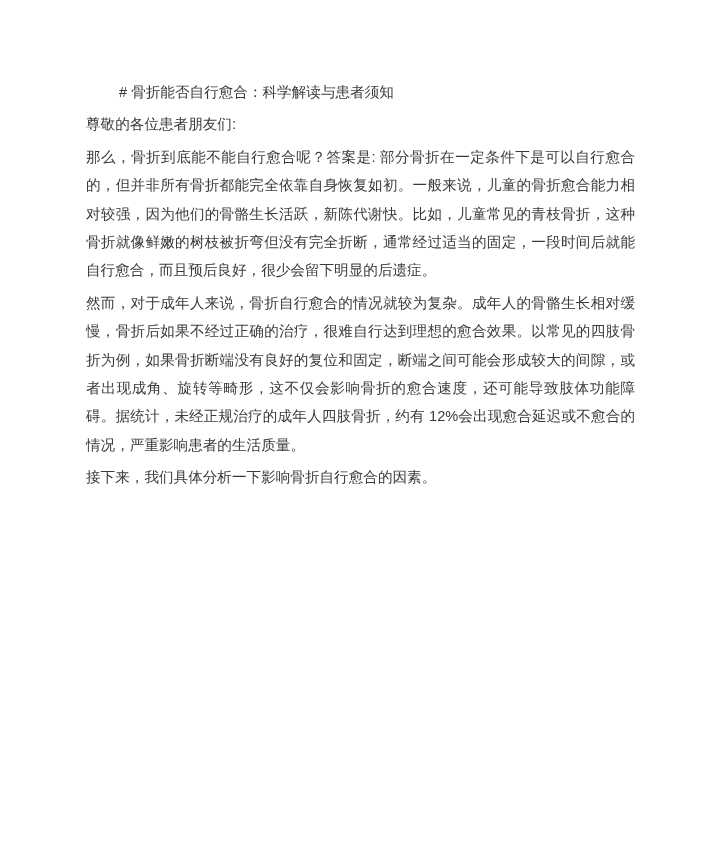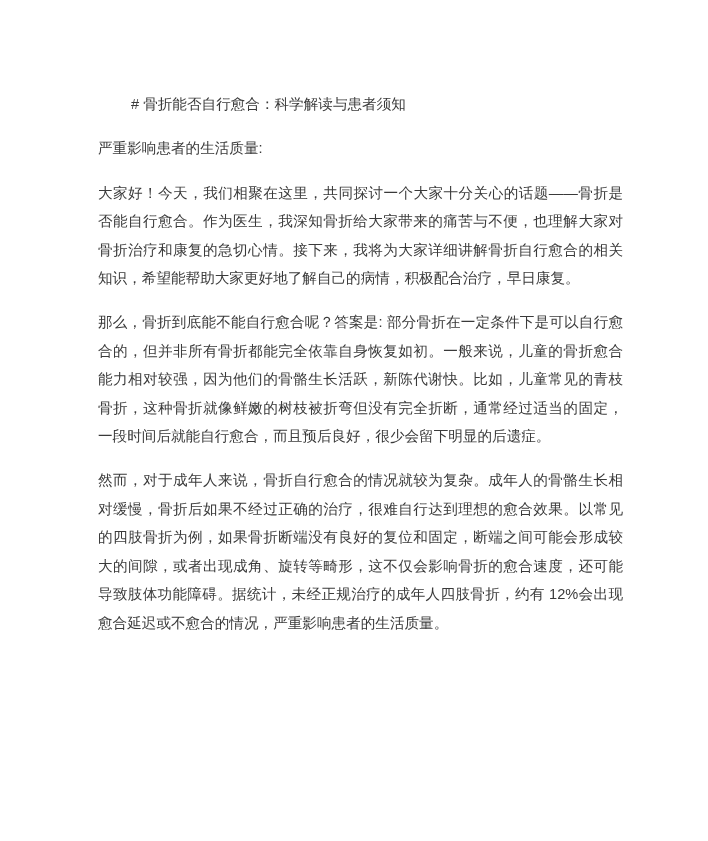--- a/index.html
+++ b/index.html
@@ -22,32 +22,32 @@
     left: 82px;
     top: 74px;
     width: 557px;
     color: #3a3a3a;
     font-size: 14.6px;
     line-height: 28.4px;
     text-align: justify;
     text-justify: inter-ideograph;
   }
   .content p {
-    margin: 16px;
+    margin: 4px;
     padding: 0;
   }
   p.doc-title {
     padding-left: 33px;
     text-align: left;
   }
 </style>
 </head>
 <body>
 
 <div class="page">
   <div class="content">
     <p class="doc-title"># 骨折能否自行愈合：科学解读与患者须知</p>
-    <p>严重影响患者的生活质量:</p>
-    <p>大家好！今天，我们相聚在这里，共同探讨一个大家十分关心的话题——骨折是否能自行愈合。作为医生，我深知骨折给大家带来的痛苦与不便，也理解大家对骨折治疗和康复的急切心情。接下来，我将为大家详细讲解骨折自行愈合的相关知识，希望能帮助大家更好地了解自己的病情，积极配合治疗，早日康复。</p>
+    <p>尊敬的各位患者朋友们:</p>
     <p>那么，骨折到底能不能自行愈合呢？答案是: 部分骨折在一定条件下是可以自行愈合的，但并非所有骨折都能完全依靠自身恢复如初。一般来说，儿童的骨折愈合能力相对较强，因为他们的骨骼生长活跃，新陈代谢快。比如，儿童常见的青枝骨折，这种骨折就像鲜嫩的树枝被折弯但没有完全折断，通常经过适当的固定，一段时间后就能自行愈合，而且预后良好，很少会留下明显的后遗症。</p>
     <p>然而，对于成年人来说，骨折自行愈合的情况就较为复杂。成年人的骨骼生长相对缓慢，骨折后如果不经过正确的治疗，很难自行达到理想的愈合效果。以常见的四肢骨折为例，如果骨折断端没有良好的复位和固定，断端之间可能会形成较大的间隙，或者出现成角、旋转等畸形，这不仅会影响骨折的愈合速度，还可能导致肢体功能障碍。据统计，未经正规治疗的成年人四肢骨折，约有 12%会出现愈合延迟或不愈合的情况，严重影响患者的生活质量。</p>
+    <p>接下来，我们具体分析一下影响骨折自行愈合的因素。</p>
   </div>
 </div>
 
 </body></html>

